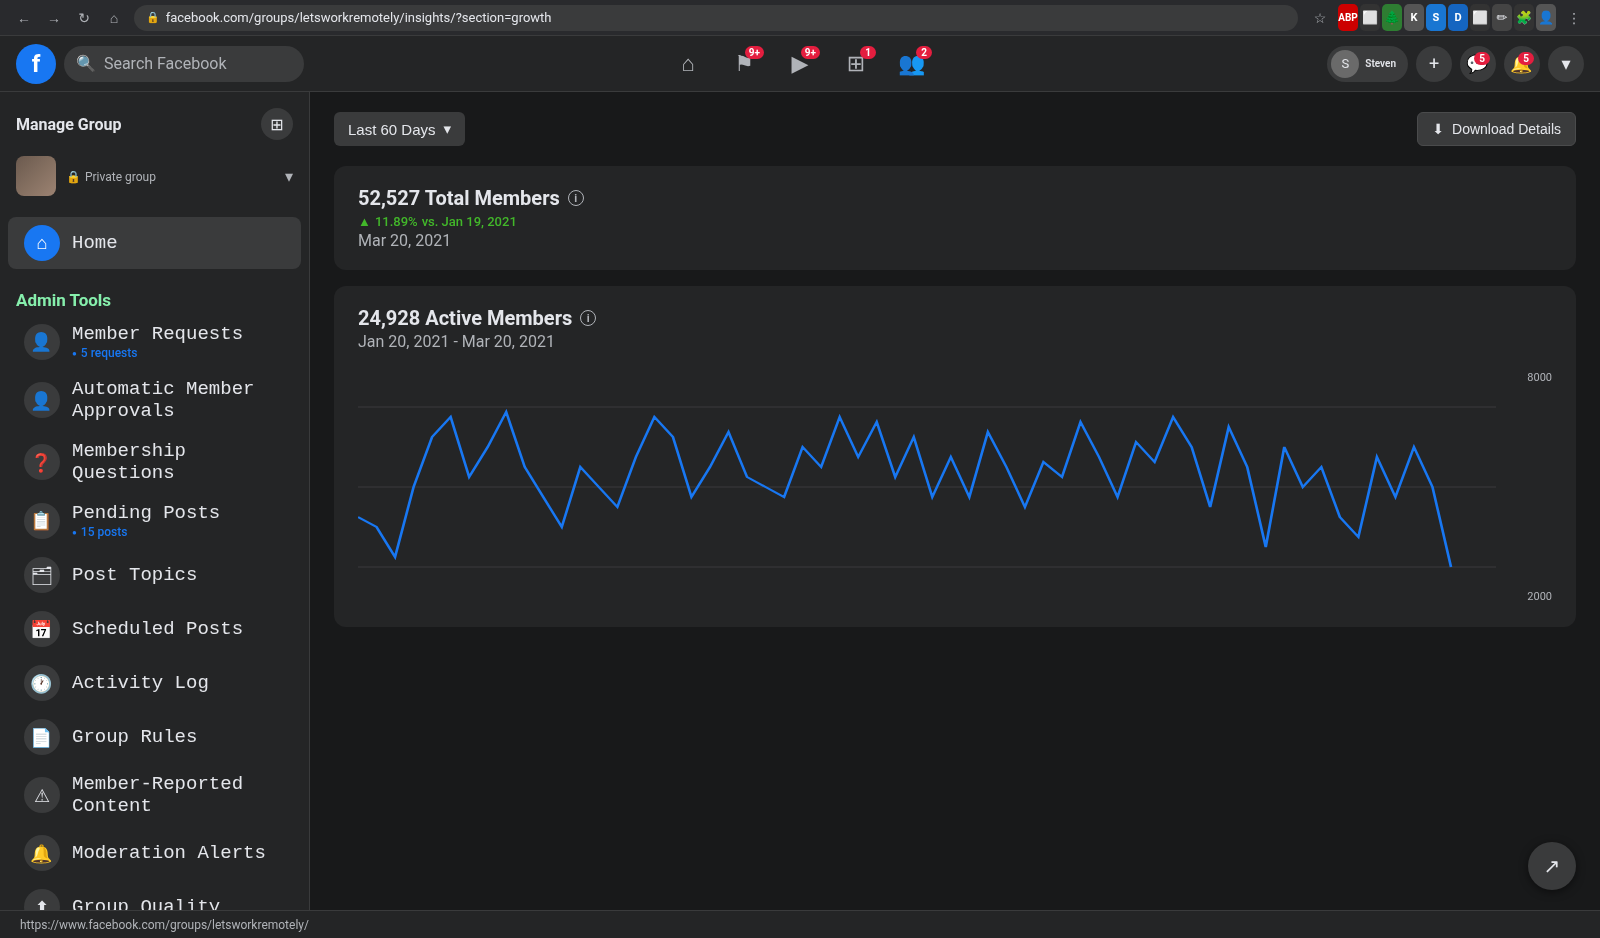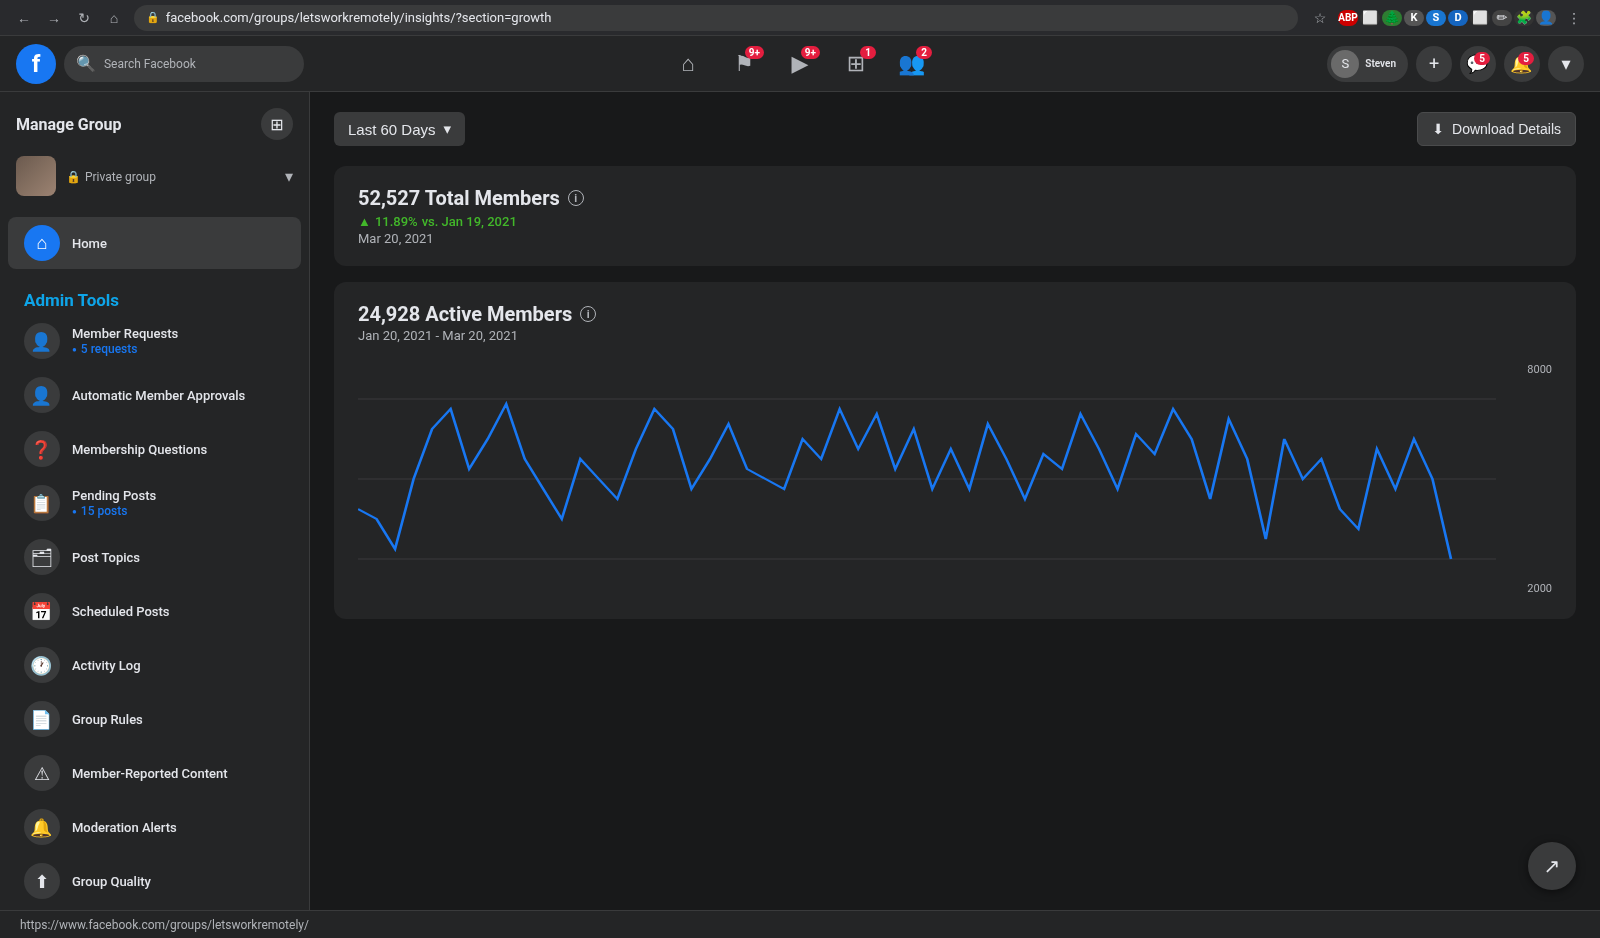--- a/index.html
+++ b/index.html
@@ -289,30 +289,30 @@
       align-items: center;
       justify-content: center;
       font-size: 18px;
       flex-shrink: 0;
       color: #e4e6eb;
     }
     .sidebar-nav-item.active .sidebar-icon {
       background: #1877f2;
       color: white;
     }
-    .sidebar-label { font-size: 13px; font-weight: 500; color: #e4e6eb; flex: 1; }
+    .sidebar-label { font-size: 19px; font-weight: 500; color: #e4e6eb; flex: 1; font-family: Liberation Mono, monospace; }
     .sidebar-sublabel { font-size: 12px; color: #1877f2; font-weight: 500; margin-top: 1px; display: flex; align-items: center; gap: 4px; }
     .sidebar-sublabel::before { content: '●'; font-size: 8px; }
     .sidebar-text-wrap { display: flex; flex-direction: column; }
 
     .sidebar-section-title {
-      padding: 12px 24px 4px;
+      padding: 12px 16px 4px;
       font-size: 17px;
       font-weight: 700;
-      color: #0ea5e9;
+      color: #86efac;
     }
 
     
     .main-content {
       flex: 1;
       background: #18191a;
       overflow-y: auto;
       padding: 20px 24px;
     }
     .main-content::-webkit-scrollbar { width: 6px; }
@@ -368,21 +368,21 @@
     .chart-growth {
       color: #42b72a;
       font-size: 13px;
       font-weight: 500;
       margin-top: 4px;
       display: flex;
       align-items: center;
       gap: 4px;
     }
     .chart-date-range {
-      font-size: 13px;
+      font-size: 16px;
       color: #b0b3b8;
       margin-top: 2px;
     }
     .info-icon {
       width: 16px;
       height: 16px;
       border-radius: 50%;
       border: 1px solid #b0b3b8;
       display: inline-flex;
       align-items: center;
@@ -456,22 +456,22 @@
       box-shadow: 0 2px 8px rgba(0,0,0,0.5);
     }
 
     .ext-icons {
       display: flex;
       gap: 2px;
       align-items: center;
     }
     .ext-icon {
       width: 20px;
-      height: 16px;
-      border-radius: 10px;
+      height: 27px;
+      border-radius: 5px;
       display: flex;
       align-items: center;
       justify-content: center;
       font-size: 13px;
     }
   </style>
 </head>
 <body>
 
 <div class="browser-bar">
@@ -500,21 +500,21 @@
       <div class="ext-icon" style="background:#555;">👤</div>
     </div>
     <div class="browser-action-btn">⋮</div>
   </div>
 </div>
 
 <div class="fb-topnav">
   <div class="fb-logo">f</div>
   <div class="fb-search">
     <span class="fb-search-icon">🔍</span>
-    <span style="color:#b0b3b8;font-size:12px;">Search Facebook</span>
+    <span style="color:#b0b3b8;font-size:16px;">Search Facebook</span>
   </div>
 
   <div class="fb-nav-center">
     <div class="fb-nav-icon">
       <span>⌂</span>
     </div>
     <div class="fb-nav-icon">
       <span>⚑</span>
       <span class="badge">9+</span>
     </div>

